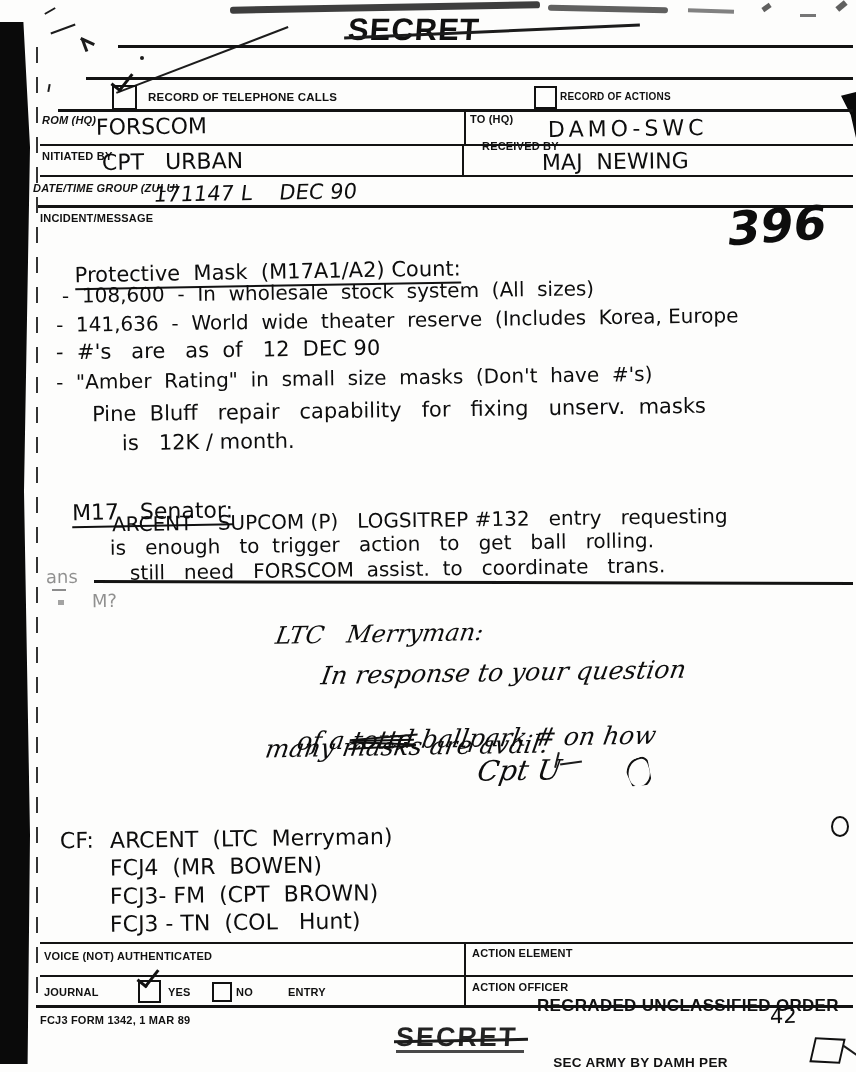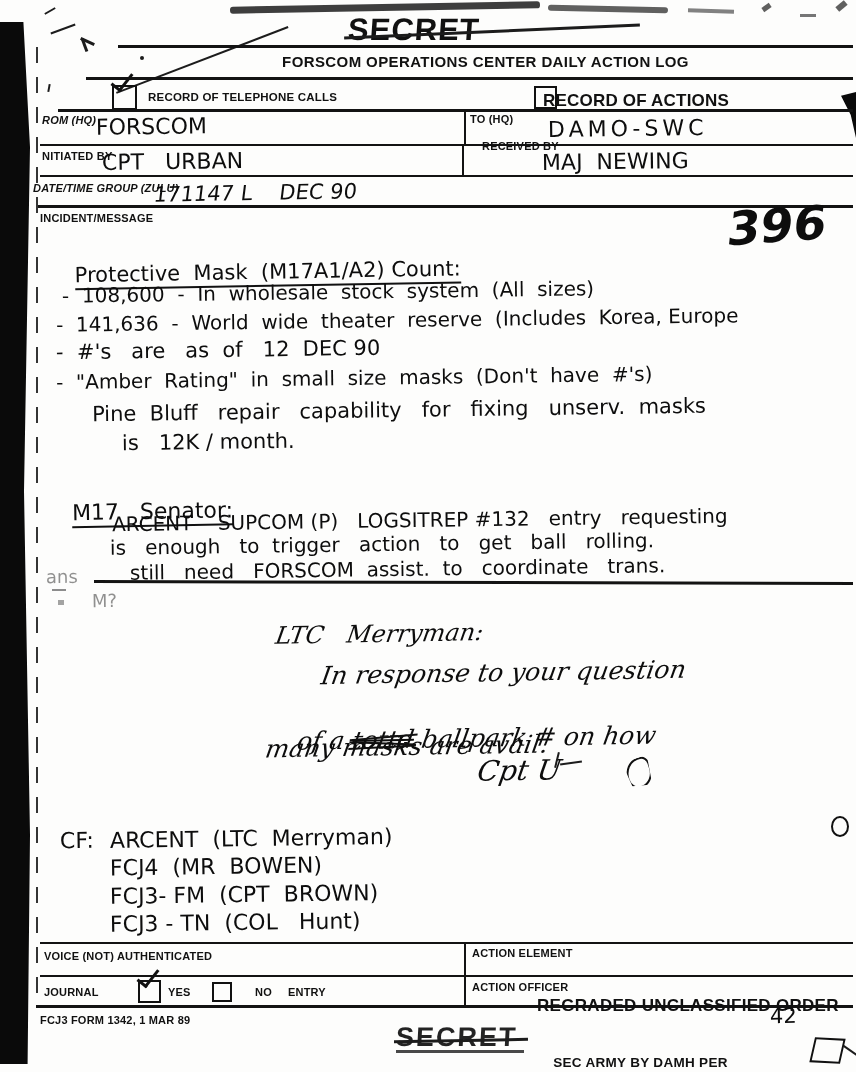--- a/index.html
+++ b/index.html
@@ -46,29 +46,28 @@
   <div class="mark" style="left:140px;top:56px;width:4px;height:4px;border-radius:50%;"></div>
   <div class="mark" style="left:48px;top:84px;width:2px;height:8px;transform:rotate(10deg);"></div>
   <div class="mark" style="left:116px;top:92px;width:184px;height:2px;transform:rotate(-21deg);transform-origin:left top;"></div>
 
   <div class="stamp" style="left:348px;top:12px;font-size:31px;letter-spacing:1px;transform:skewX(-4deg);">SECRET</div>
   <div class="mark" style="left:344px;top:30px;width:296px;height:3px;transform:rotate(-2.5deg);"></div>
 
   <div class="abs" style="left:36px;top:47px;width:2px;height:961px;opacity:.85;
               background:repeating-linear-gradient(#111 0 16px, transparent 16px 30px);"></div>
   <div class="hl" style="left:118px;top:45px;width:735px;height:3px;"></div>
-  <div class="lbl" style="left:118px;top:53px;width:735px;text-align:center;font-size:15px;letter-spacing:.4px;">FORSCOM OPERATIONS CENTER DAILY ACTION LOG</div>
   <div class="hl" style="left:86px;top:77px;width:767px;height:3px;"></div>
 
   <div class="box" style="left:112px;top:85px;width:21px;height:21px;"></div>
   <div class="check" style="left:116px;top:69px;"></div>
   <div class="lbl" style="left:148px;top:91px;font-size:11.5px;">RECORD OF TELEPHONE CALLS</div>
   <div class="box" style="left:534px;top:86px;width:19px;height:19px;"></div>
 
-  <div class="lbl" style="left:543px;top:91px;font-size:17px;">RECORD OF ACTIONS</div>
+  <div class="lbl" style="left:560px;top:91px;font-size:10px;">RECORD OF ACTIONS</div>
   <div class="hl" style="left:58px;top:109px;width:795px;height:3px;"></div>
 
   <div class="lbl" style="left:42px;top:114px;font-style:italic;">ROM (HQ)</div>
   <div class="hw" style="left:96px;top:114px;font-size:22px;">FORSCOM</div>
   <div class="vl" style="left:464px;top:110px;height:36px;"></div>
   <div class="lbl" style="left:470px;top:113px;">TO (HQ)</div>
   <div class="hw" style="left:548px;top:116px;font-size:22px;letter-spacing:4px;">DAMO-SWC</div>
   <div class="hl" style="left:40px;top:144px;width:813px;"></div>
 
   <div class="lbl" style="left:42px;top:150px;">NITIATED BY</div>
@@ -131,21 +130,21 @@
   <div class="vl" style="left:464px;top:942px;height:66px;"></div>
   <div class="lbl" style="left:44px;top:950px;">VOICE (NOT) AUTHENTICATED</div>
   <div class="lbl" style="left:472px;top:947px;">ACTION ELEMENT</div>
   <div class="hl" style="left:40px;top:975px;width:813px;"></div>
   <div class="lbl" style="left:44px;top:986px;">JOURNAL</div>
   <div class="box" style="left:138px;top:980px;width:19px;height:19px;"></div>
   <div class="check" style="left:142px;top:965px;"></div>
   <div class="lbl" style="left:168px;top:986px;">YES</div>
   <div class="box" style="left:212px;top:982px;width:16px;height:16px;"></div>
 
-  <div class="lbl" style="left:255px;top:986px;">NO</div>
+  <div class="lbl" style="left:236px;top:986px;">NO</div>
   <div class="lbl" style="left:288px;top:986px;text-align:right;">ENTRY</div>
   <div class="lbl" style="left:472px;top:981px;">ACTION OFFICER</div>
   <div class="hl" style="left:36px;top:1005px;width:817px;height:3px;"></div>
   <div class="lbl" style="left:40px;top:1014px;font-size:11px;">FCJ3 FORM 1342, 1 MAR 89</div>
 
   <div class="stamp" style="left:396px;top:1022px;font-size:27px;letter-spacing:2px;transform:skewX(-3deg);opacity:.92;">SECRET</div>
   <div class="mark" style="left:394px;top:1039px;width:134px;height:3px;transform:rotate(-1deg);"></div>
   <div class="mark" style="left:396px;top:1050px;width:128px;height:3px;opacity:.8;"></div>
   <div class="lbl" style="left:537px;top:988px;font-size:17px;letter-spacing:.3px;margin-top:8px;">REGRADED UNCLASSIFIED ORDER</div>
   <div class="lbl" style="left:537px;top:1040px;font-size:13.5px;letter-spacing:.3px;">

